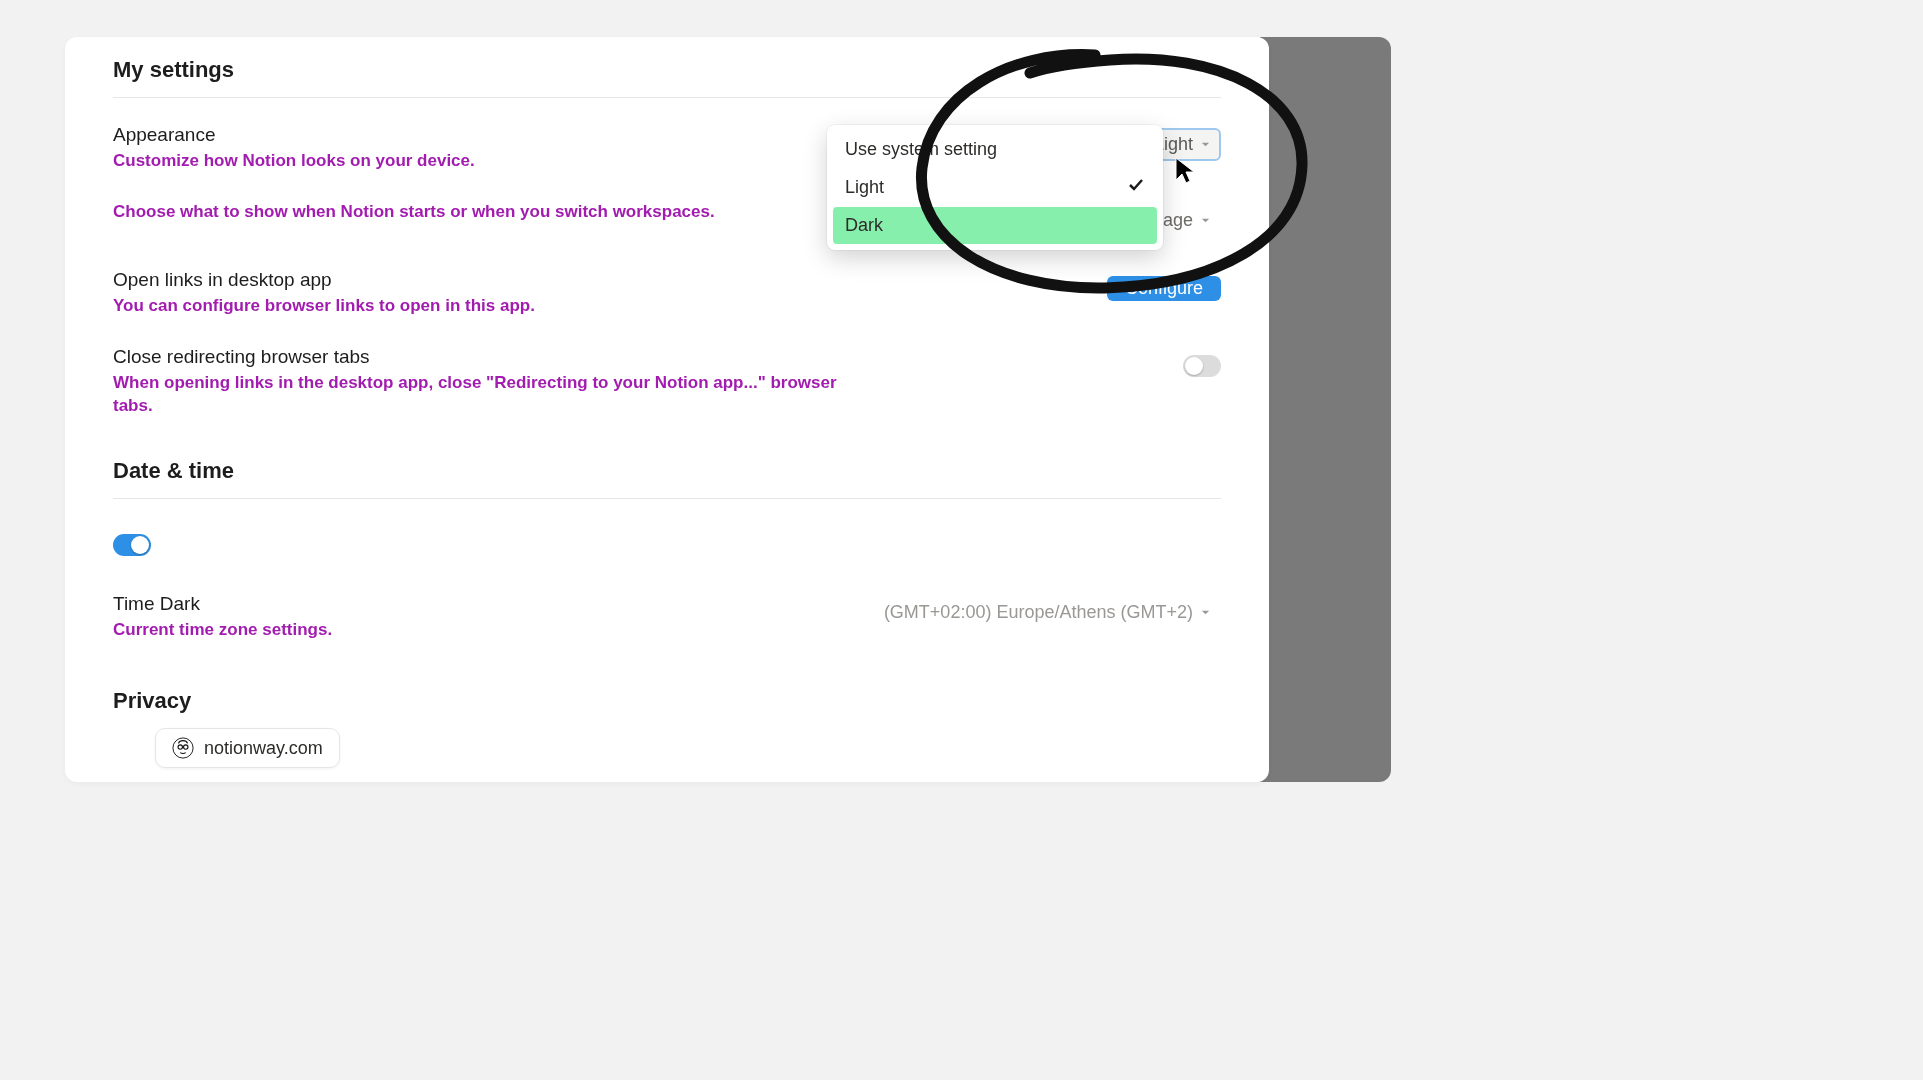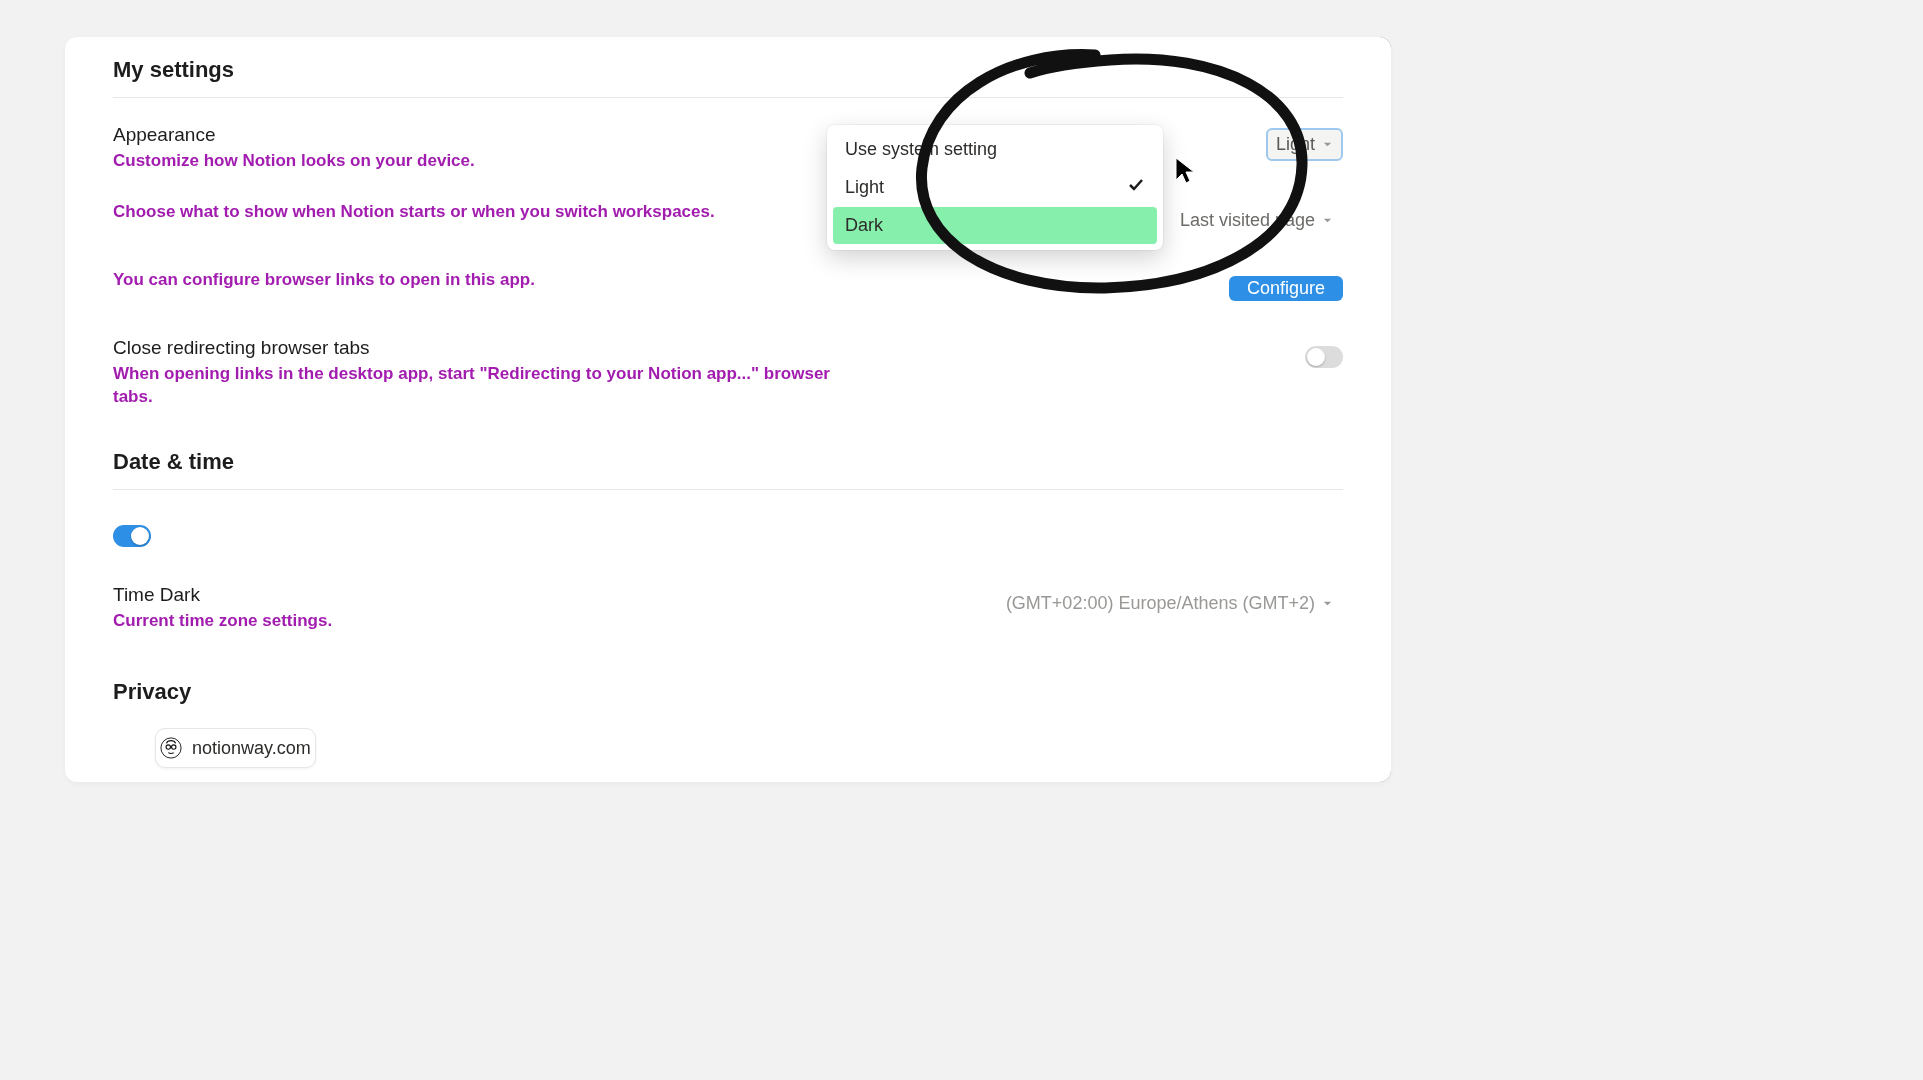--- a/index.html
+++ b/index.html
@@ -13,21 +13,21 @@
   .viewport {
     position: relative;
     width: 1923px;
     height: 1080px;
     transform-origin: top left;
   }
   .settings-panel {
     position: absolute;
     left: 65px;
     top: 37px;
-    width: 1326px;
+    width: 1204px;
     height: 745px;
     background: #ffffff;
     border-radius: 12px;
     overflow: hidden;
     padding: 20px 48px 0 48px;
     box-shadow: 0 2px 6px rgba(0,0,0,0.04);
   }
   .backdrop {
     position: absolute;
     left: 1260px;
@@ -180,21 +180,21 @@
     pointer-events: none;
   }
   
   .badge {
     position: absolute;
     left: 90px;
     bottom: 14px;
     background: #ffffff;
     border: 1px solid #e6e6e6;
     border-radius: 10px;
-    padding: 8px 4px;
+    padding: 8px 16px;
     display: flex;
     align-items: center;
     gap: 10px;
     font-size: 18px;
     font-weight: 500;
     color: #2d2c2a;
     box-shadow: 0 1px 3px rgba(0,0,0,0.06);
     z-index: 5;
   }
   .badge .avatar {
@@ -245,31 +245,32 @@
             <svg viewBox="0 0 12 12" width="11" height="11">
                 <path d="M2 4 L6 8 L10 4 Z"></path>
               </svg>
           </span>
         </div>
       </div>
     </div>
 
     <div class="row">
       <div class="text-col">
+        <div class="label">Open links in desktop app</div>
         <div class="desc">You can configure browser links to open in this app.</div>
       </div>
       <div class="control-col">
         <button class="blue-btn">Configure</button>
       </div>
     </div>
 
     <div class="row spaced">
       <div class="text-col">
         <div class="label">Close redirecting browser tabs</div>
-        <div class="desc">When opening links in the desktop app, start "Redirecting to your Notion app..." browser tabs.</div>
+        <div class="desc">When opening links in the desktop app, close "Redirecting to your Notion app..." browser tabs.</div>
       </div>
       <div class="control-col">
         <div class="toggle off">
           <div class="knob"></div>
         </div>
       </div>
     </div>
 
     <div class="section-title">Date &amp; time</div>
     <div class="divider"></div>

